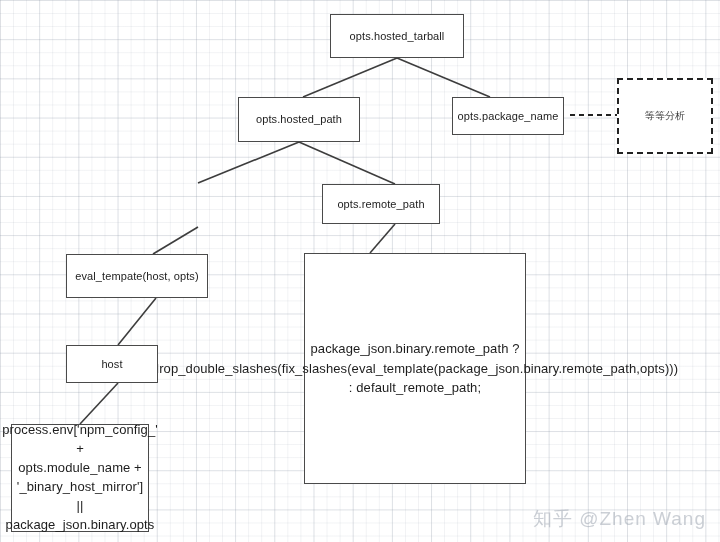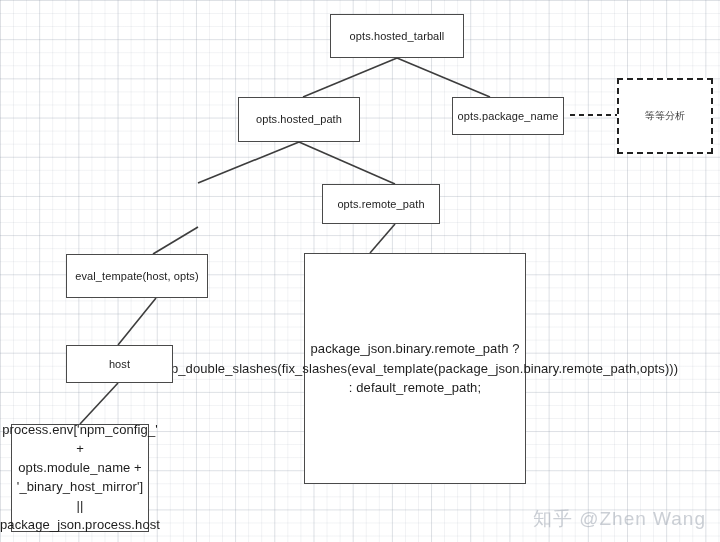--- a/index.html
+++ b/index.html
@@ -107,23 +107,23 @@
 
 
   <div class="node" style="left: 322px; top: 184px; width: 118px; height: 40px;">opts.remote_path</div>
 
   <div class="node" style="left: 66px; top: 254px; width: 142px; height: 44px;">eval_tempate(host, opts)</div>
 
   <div class="node bigbox" style="left: 304px; top: 253px; width: 222px; height: 231px;">package_json.binary.remote_path ?
 drop_double_slashes(fix_slashes(eval_template(package_json.binary.remote_path,opts)))
 : default_remote_path;</div>
 
-  <div class="node" style="left: 66px; top: 345px; width: 107px; height: 38px;">host</div>
+  <div class="node" style="left: 66px; top: 345px; width: 92px; height: 38px;">host</div>
 
   <div class="node smallbox" style="left: 11px; top: 424px; width: 138px; height: 108px;">process.env['npm_config_' +
 opts.module_name +
 '_binary_host_mirror']
 ||
-package_json.process.host</div>
+package_json.binary.opts</div>
 
   <div id="watermark">知乎 @Zhen Wang</div>
 
 </div>
 
 </body></html>

